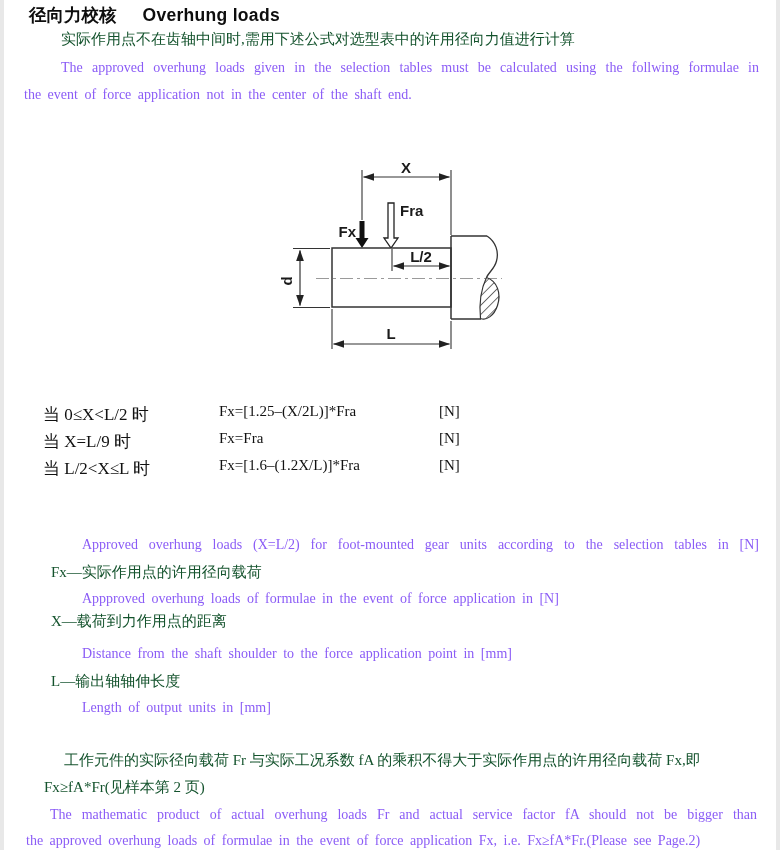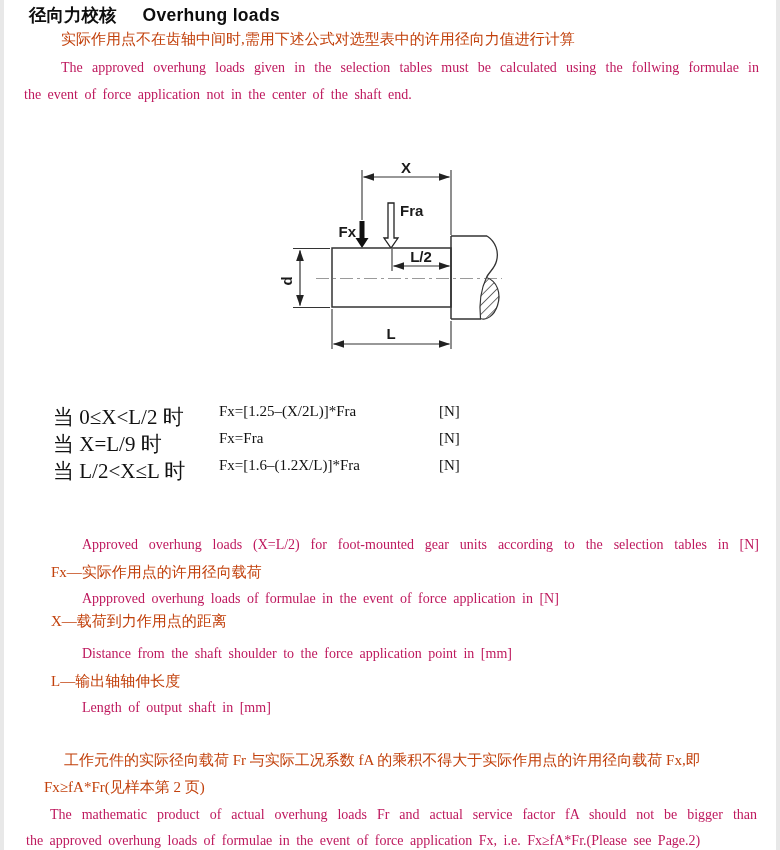--- a/index.html
+++ b/index.html
@@ -3,34 +3,34 @@
 <meta charset="utf-8">
 <style>
   html,body { margin:0; padding:0; background:#e8e8e8; }
   .page {
     position:relative; width:772px; height:850px; margin:0 auto;
     background:#ffffff; color:#111;
     font-family:"Liberation Serif", serif;
     overflow:hidden;
   }
   .abs { position:absolute; white-space:nowrap; }
-  .zh { font-size:15px; color:#c2410c; }
-  .en { font-size:14px; color:#be185d; word-spacing:3px;font-family:Liberation Serif, serif; }
+  .zh { font-size:15px; color:#14532d; }
+  .en { font-size:14px; color:#8b5cf6; word-spacing:3px;font-family:Liberation Serif, serif; }
   .doc-title {
     left:25px; top:3px;
     font-family:"Liberation Sans", sans-serif;
     font-weight:bold; font-size:17.5px; color:#0d0d0d;
   }
   .doc-title .title-en { margin-left:26px; letter-spacing:0.3px; }
   .jline {
     white-space:normal; text-align:justify; text-align-last:justify;
     line-height:1.25; overflow:hidden; max-height:22px;
   }
   .frow span { position:absolute; white-space:nowrap; }
-  .fcond { left:49px;  font-size:21px; }
+  .fcond { left:39px;  font-size:17px; }
   .fform { left:215px; font-size:15px; }
   .funit { left:435px; font-size:15px; }
   .def-zh { left:47px; }
   .def-en { left:78px; }
   svg text {
     font-family:"Liberation Sans", sans-serif;
     font-weight:bold; font-size:15px; fill:#1a1a1a;
   }
 </style>
 </head>
@@ -108,20 +108,20 @@
     <span class="fform">Fx=[1.6–(1.2X/L)]*Fra</span>
     <span class="funit">[N]</span>
   </div>
 
   <div class="abs en def-en jline" style="top:536px; width:677px;">Approved overhung loads (X=L/2) for foot-mounted gear units according to the selection tables in [N]</div>
   <div class="abs zh def-zh" style="top:563px;">Fx—实际作用点的许用径向载荷</div>
   <div class="abs en def-en" style="top:591px;">Appproved overhung loads of formulae in the event of force application in [N]</div>
   <div class="abs zh def-zh" style="top:612px;text-align:right;">X—载荷到力作用点的距离</div>
   <div class="abs en def-en" style="top:646px;">Distance from the shaft shoulder to the force application point in [mm]</div>
   <div class="abs zh def-zh" style="top:672px;">L—输出轴轴伸长度</div>
-  <div class="abs en def-en" style="top:700px;">Length of output shaft in [mm]</div>
+  <div class="abs en def-en" style="top:700px;">Length of output units in [mm]</div>
 
   <div class="abs zh" style="left:60px; top:751px;">工作元件的实际径向载荷 Fr 与实际工况系数 fA 的乘积不得大于实际作用点的许用径向载荷 Fx,即</div>
   <div class="abs zh" style="left:40px; top:778px;">Fx≥fA*Fr(见样本第 2 页)</div>
   <div class="abs en jline" style="left:22px; top:806px; width:707px; padding-left:24px;">The mathematic product of actual overhung loads Fr and actual service factor fA should not be bigger than</div>
   <div class="abs en" style="left:22px; top:833px;">the approved overhung loads of formulae in the event of force application Fx, i.e. Fx≥fA*Fr.(Please see Page.2)</div>
 
 </div>
 
 </body></html>

